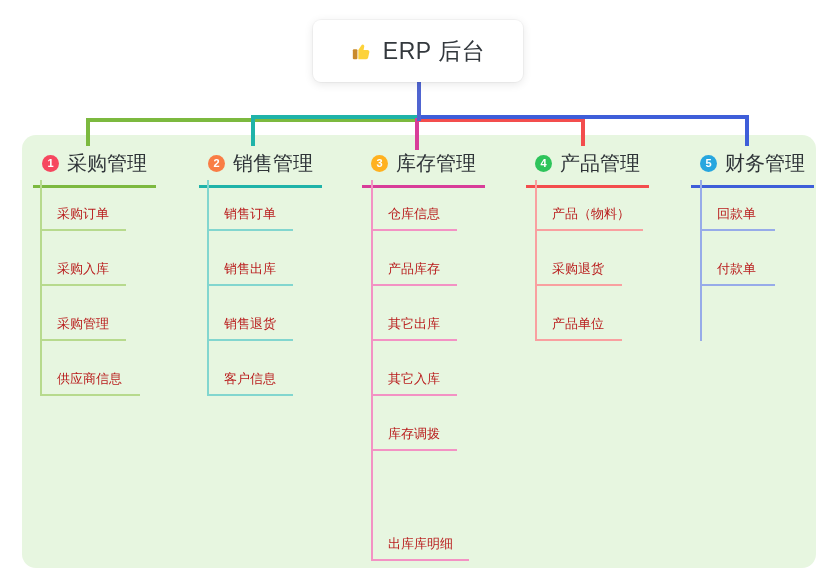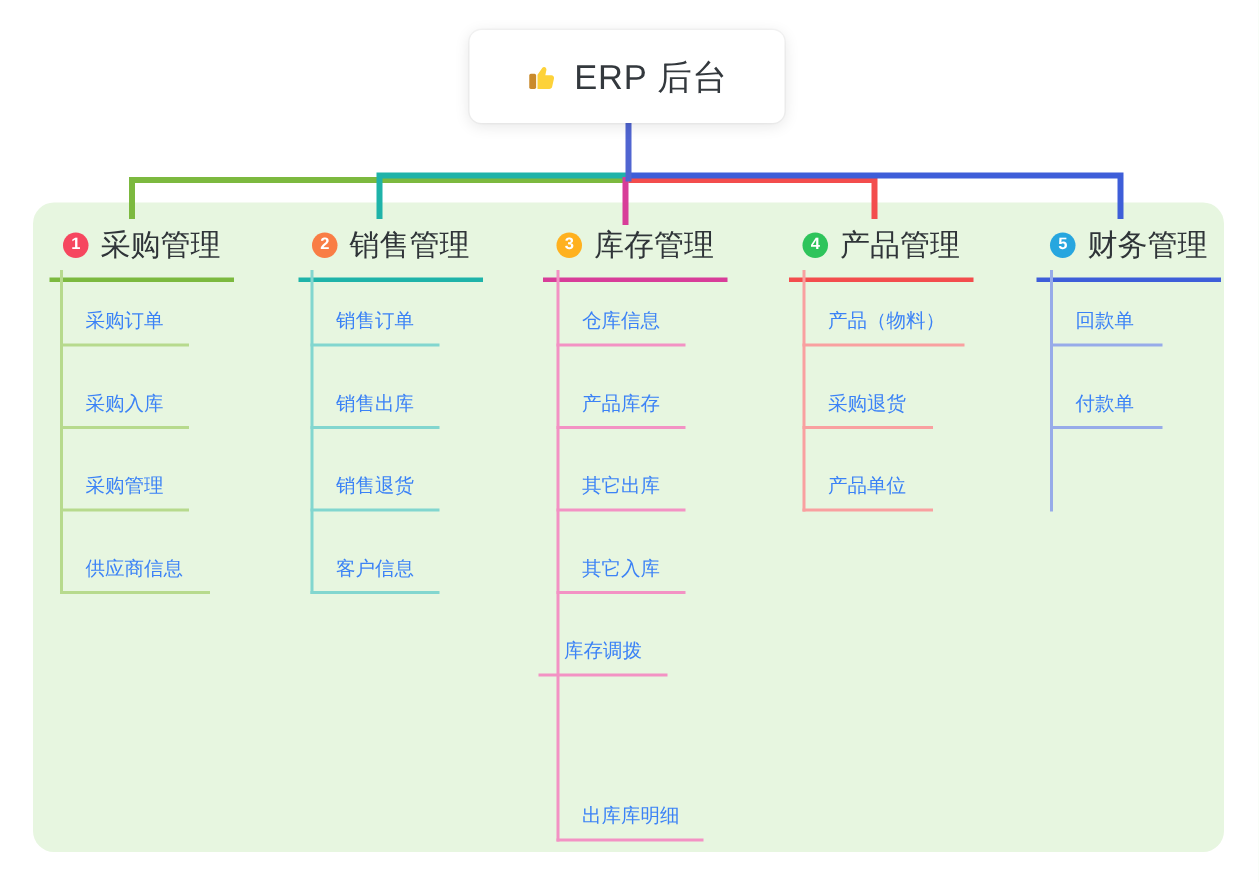--- a/index.html
+++ b/index.html
@@ -38,21 +38,21 @@
   }
   .branch-label{font-size:20px;font-weight:500;color:#2f3438;white-space:nowrap;}
   
   .spine{position:absolute;width:2px;}
   
   .child{
     position:absolute;height:30px;box-sizing:border-box;
     display:flex;align-items:flex-end;
     padding:0 0 6px 17px;
     border-bottom:2px solid #bbb;
-    font-size:13px;color:#3b82f6;white-space:nowrap;
+    font-size:13px;color:#b91c1c;white-space:nowrap;
   }
 </style>
 </head>
 <body>
 
 <div class="stage">
 
   <div class="panel" style="background: rgb(231, 246, 224);"></div>
 
   <svg class="wires" width="839" height="588" viewBox="0 0 839 588">
@@ -94,21 +94,21 @@
 
   <div class="branch-header" style="left: 362px; border-bottom-color: rgb(216, 61, 153);">
     <span class="badge" style="background: rgb(255, 177, 31);">3</span>
     <span class="branch-label">库存管理</span>
   </div>
   <div class="spine" style="left: 371px; top: 180px; height: 381px; background: rgb(243, 146, 196);"></div>
   <div class="child" style="left: 371px; top: 201px; width: 86px; border-bottom-color: rgb(243, 146, 196);">仓库信息</div>
   <div class="child" style="left: 371px; top: 256px; width: 86px; border-bottom-color: rgb(243, 146, 196);">产品库存</div>
   <div class="child" style="left: 371px; top: 311px; width: 86px; border-bottom-color: rgb(243, 146, 196);">其它出库</div>
   <div class="child" style="left: 371px; top: 366px; width: 86px; border-bottom-color: rgb(243, 146, 196);">其它入库</div>
-  <div class="child" style="left: 359px; top: 421px; width: 86px; border-bottom-color: rgb(243, 146, 196);">库存调拨</div>
+  <div class="child" style="left: 371px; top: 421px; width: 86px; border-bottom-color: rgb(243, 146, 196);">库存调拨</div>
   <div class="child" style="left: 371px; top: 531px; width: 98px; border-bottom-color: rgb(243, 146, 196);">出库库明细</div>
 
   <div class="branch-header" style="left: 526px; border-bottom-color: rgb(243, 77, 77);">
     <span class="badge" style="background: rgb(46, 196, 91);">4</span>
     <span class="branch-label">产品管理</span>
   </div>
   <div class="spine" style="left: 535px; top: 180px; height: 161px; background: rgb(249, 160, 160);"></div>
   <div class="child" style="left: 535px; top: 201px; width: 108px; border-bottom-color: rgb(249, 160, 160);">产品（物料）</div>
   <div class="child" style="left: 535px; top: 256px; width: 87px; border-bottom-color: rgb(249, 160, 160);">采购退货</div>
   <div class="child" style="left: 535px; top: 311px; width: 87px; border-bottom-color: rgb(249, 160, 160);">产品单位</div>

